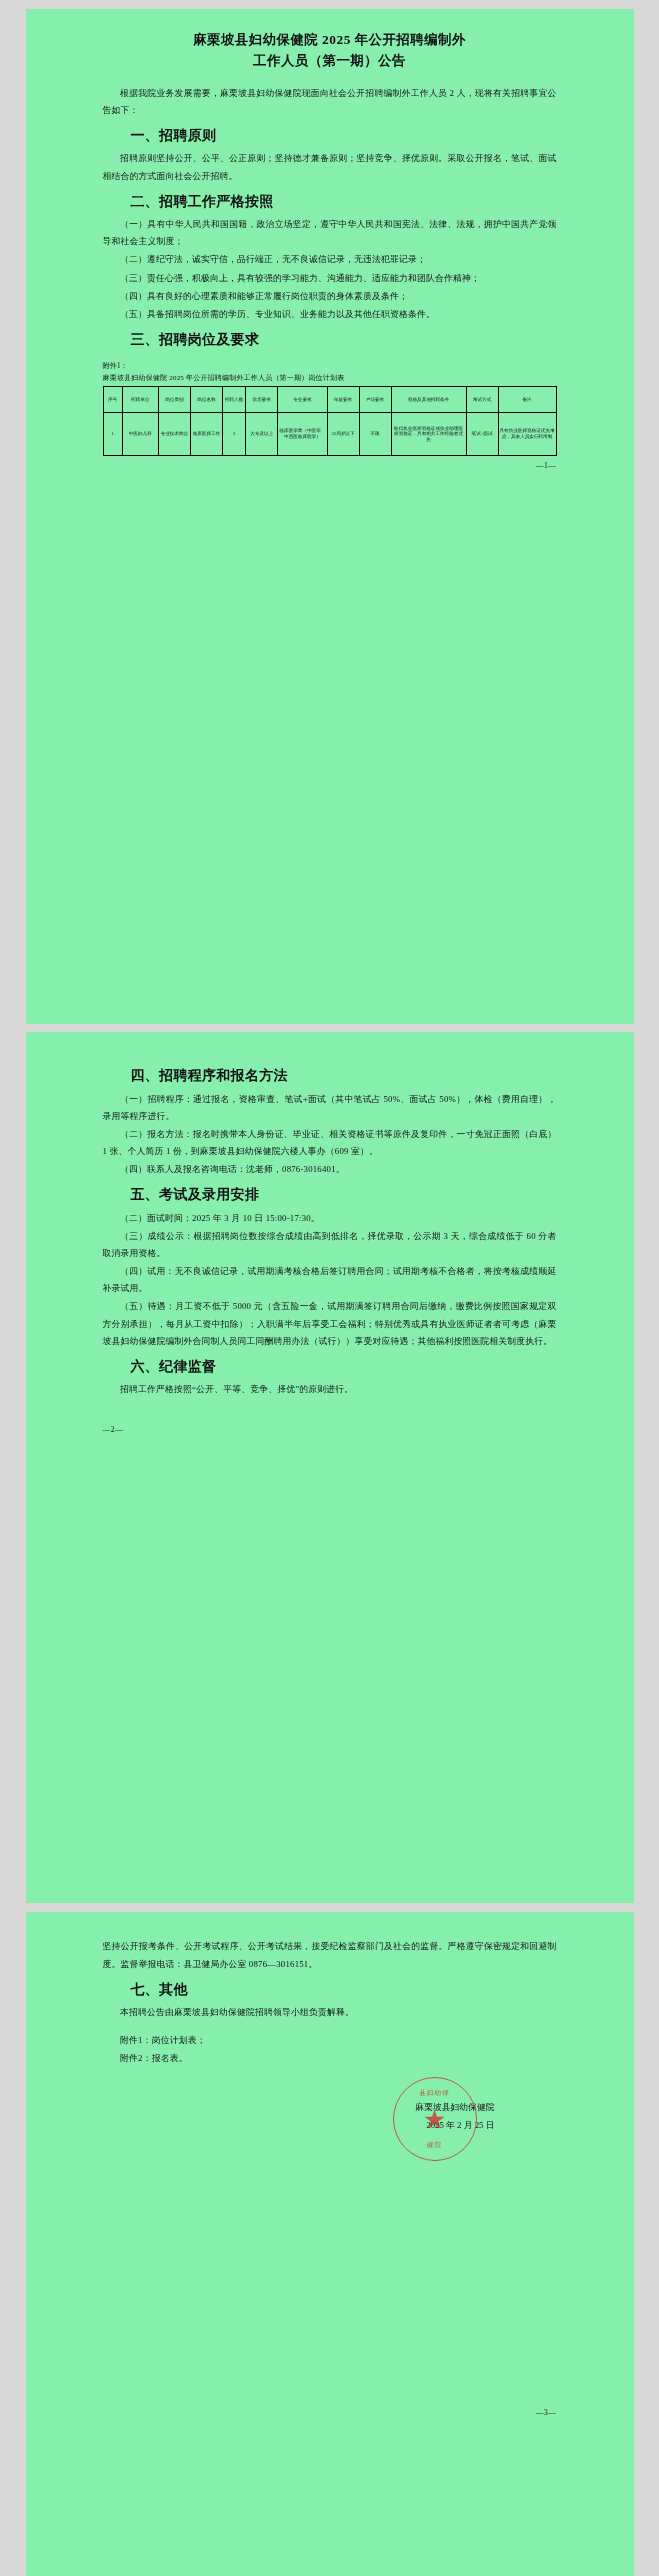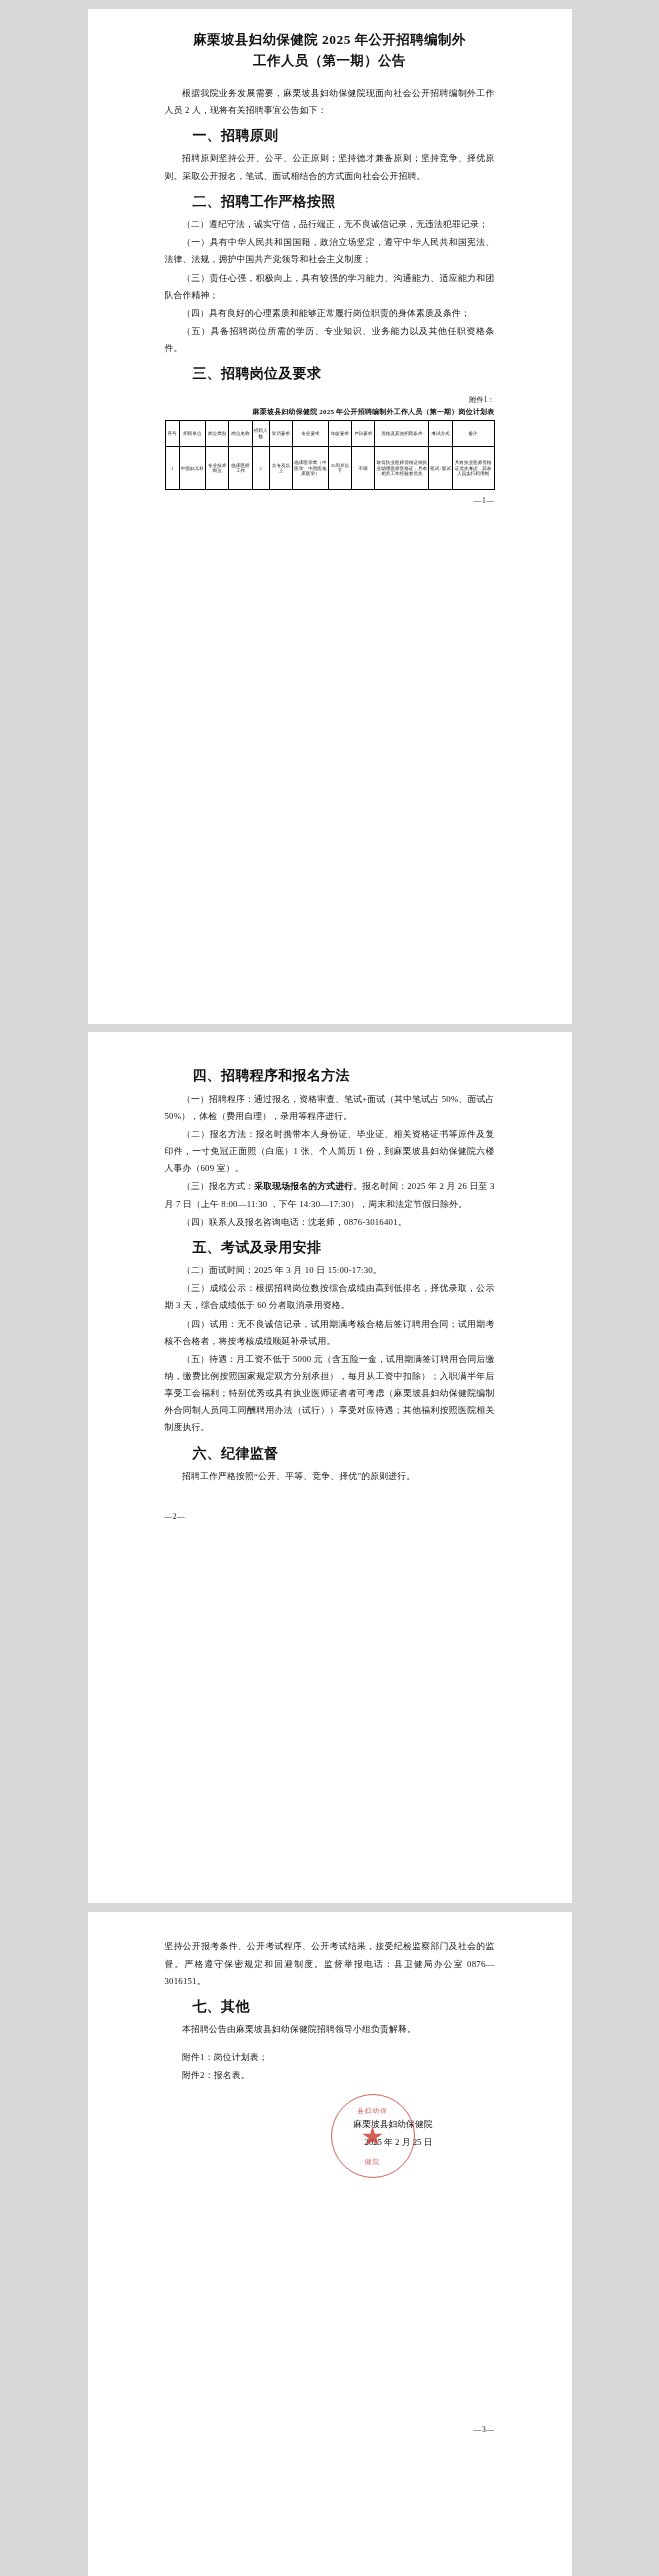--- a/index.html
+++ b/index.html
@@ -8,23 +8,23 @@
     color:#111;
   }
   .page-wrap{
     width:659px;
     margin:0 auto;
     background:#d8d8d8;
     padding-top:9.3px;
     box-sizing:border-box;
   }
   .sheet{
-    width:484px;
+    width:608px;
     margin:0 auto 8.2px auto;
-    background:#ffffff;
+    background:#86efac;
     box-sizing:border-box;
     padding:17.5px 77px 20.6px 77px;
     position:relative;
   }
   .sheet.p1{min-height:1015px;}
   .sheet.p2{min-height:871px;}
   .sheet.p3{min-height:835px;}
 
   .doc-title{
     text-align:center;
@@ -50,26 +50,25 @@
     margin:3.1px 0 1px 0;
     line-height:1.95;
     letter-spacing:0.3px;
     font-family:Liberation Serif, serif;
   }
   .attach-label{
     font-size:7.2px;
     text-indent:0;
     margin:7.2px 0 1px 0;
     line-height:1.6;
-    text-align:right;
   }
   .tbl-caption{
-    text-align:right;
+    text-align:left;
     font-size:7px;
-    font-weight:bold;
+    font-weight:normal;
     margin:1px 0 3.1px 0;
     letter-spacing:0.2px;
   }
   table.plan{
     border-collapse:collapse;
     width:100%;
     font-size:4.6px;
     line-height:1.25;
     table-layout:fixed;
   }
@@ -139,22 +138,22 @@
       <div>麻栗坡县妇幼保健院 2025 年公开招聘编制外</div>
       <div>工作人员（第一期）公告</div>
     </div>
 
     <p class="body">根据我院业务发展需要，麻栗坡县妇幼保健院现面向社会公开招聘编制外工作人员 2 人，现将有关招聘事宜公告如下：</p>
 
     <h2 class="sec">一、招聘原则</h2>
     <p class="body">招聘原则坚持公开、公平、公正原则；坚持德才兼备原则；坚持竞争、择优原则。采取公开报名，笔试、面试相结合的方式面向社会公开招聘。</p>
 
     <h2 class="sec">二、招聘工作严格按照</h2>
+    <p class="body">（一）具有中华人民共和国国籍，政治立场坚定，遵守中华人民共和国宪法、法律、法规，拥护中国共产党领导和社会主义制度；</p>
     <p class="body">（二）遵纪守法，诚实守信，品行端正，无不良诚信记录，无违法犯罪记录；</p>
-    <p class="body">（一）具有中华人民共和国国籍，政治立场坚定，遵守中华人民共和国宪法、法律、法规，拥护中国共产党领导和社会主义制度；</p>
     <p class="body">（三）责任心强，积极向上，具有较强的学习能力、沟通能力、适应能力和团队合作精神；</p>
     <p class="body">（四）具有良好的心理素质和能够正常履行岗位职责的身体素质及条件；</p>
     <p class="body">（五）具备招聘岗位所需的学历、专业知识、业务能力以及其他任职资格条件。</p>
 
     <h2 class="sec">三、招聘岗位及要求</h2>
 
     <div class="attach-label">附件1：</div>
     <div class="tbl-caption">麻栗坡县妇幼保健院 2025 年公开招聘编制外工作人员（第一期）岗位计划表</div>
 
     <table class="plan">
@@ -193,23 +192,20 @@
     </table>
 
     <div class="pgnum">—1—</div>
   </div>
 
   <div class="sheet p2">
     <div class="gap"></div>
     <h2 class="sec">四、招聘程序和报名方法</h2>
     <p class="body">（一）招聘程序：通过报名，资格审查、笔试+面试（其中笔试占 50%、面试占 50%），体检（费用自理），录用等程序进行。</p>
     <p class="body">（二）报名方法：报名时携带本人身份证、毕业证、相关资格证书等原件及复印件，一寸免冠正面照（白底）1 张、个人简历 1 份，到麻栗坡县妇幼保健院六楼人事办（609 室）。</p>
-    <p class="body">
-      <span>（三）报名方式：</span><span class="bold">采取现场报名的方式进行</span><span>。报名时间：2025 年 2 月 26 日至 3 月 7 日（上午 8:00—11:30 ，下午 14:30—17:30），周末和法定节假日除外。</span>
-    </p>
     <p class="body">（四）联系人及报名咨询电话：沈老师，0876-3016401。</p>
 
     <h2 class="sec">五、考试及录用安排</h2>
     <p class="body">（二）面试时间：2025 年 3 月 10 日 15:00-17:30。</p>
     <p class="body">（三）成绩公示：根据招聘岗位数按综合成绩由高到低排名，择优录取，公示期 3 天，综合成绩低于 60 分者取消录用资格。</p>
     <p class="body">（四）试用：无不良诚信记录，试用期满考核合格后签订聘用合同；试用期考核不合格者，将按考核成绩顺延补录试用。</p>
     <p class="body">（五）待遇：月工资不低于 5000 元（含五险一金，试用期满签订聘用合同后缴纳，缴费比例按照国家规定双方分别承担），每月从工资中扣除）；入职满半年后享受工会福利；特别优秀或具有执业医师证者者可考虑（麻栗坡县妇幼保健院编制外合同制人员同工同酬聘用办法（试行））享受对应待遇；其他福利按照医院相关制度执行。</p>
 
     <h2 class="sec">六、纪律监督</h2>
     <p class="body">招聘工作严格按照“公开、平等、竞争、择优”的原则进行。</p>

